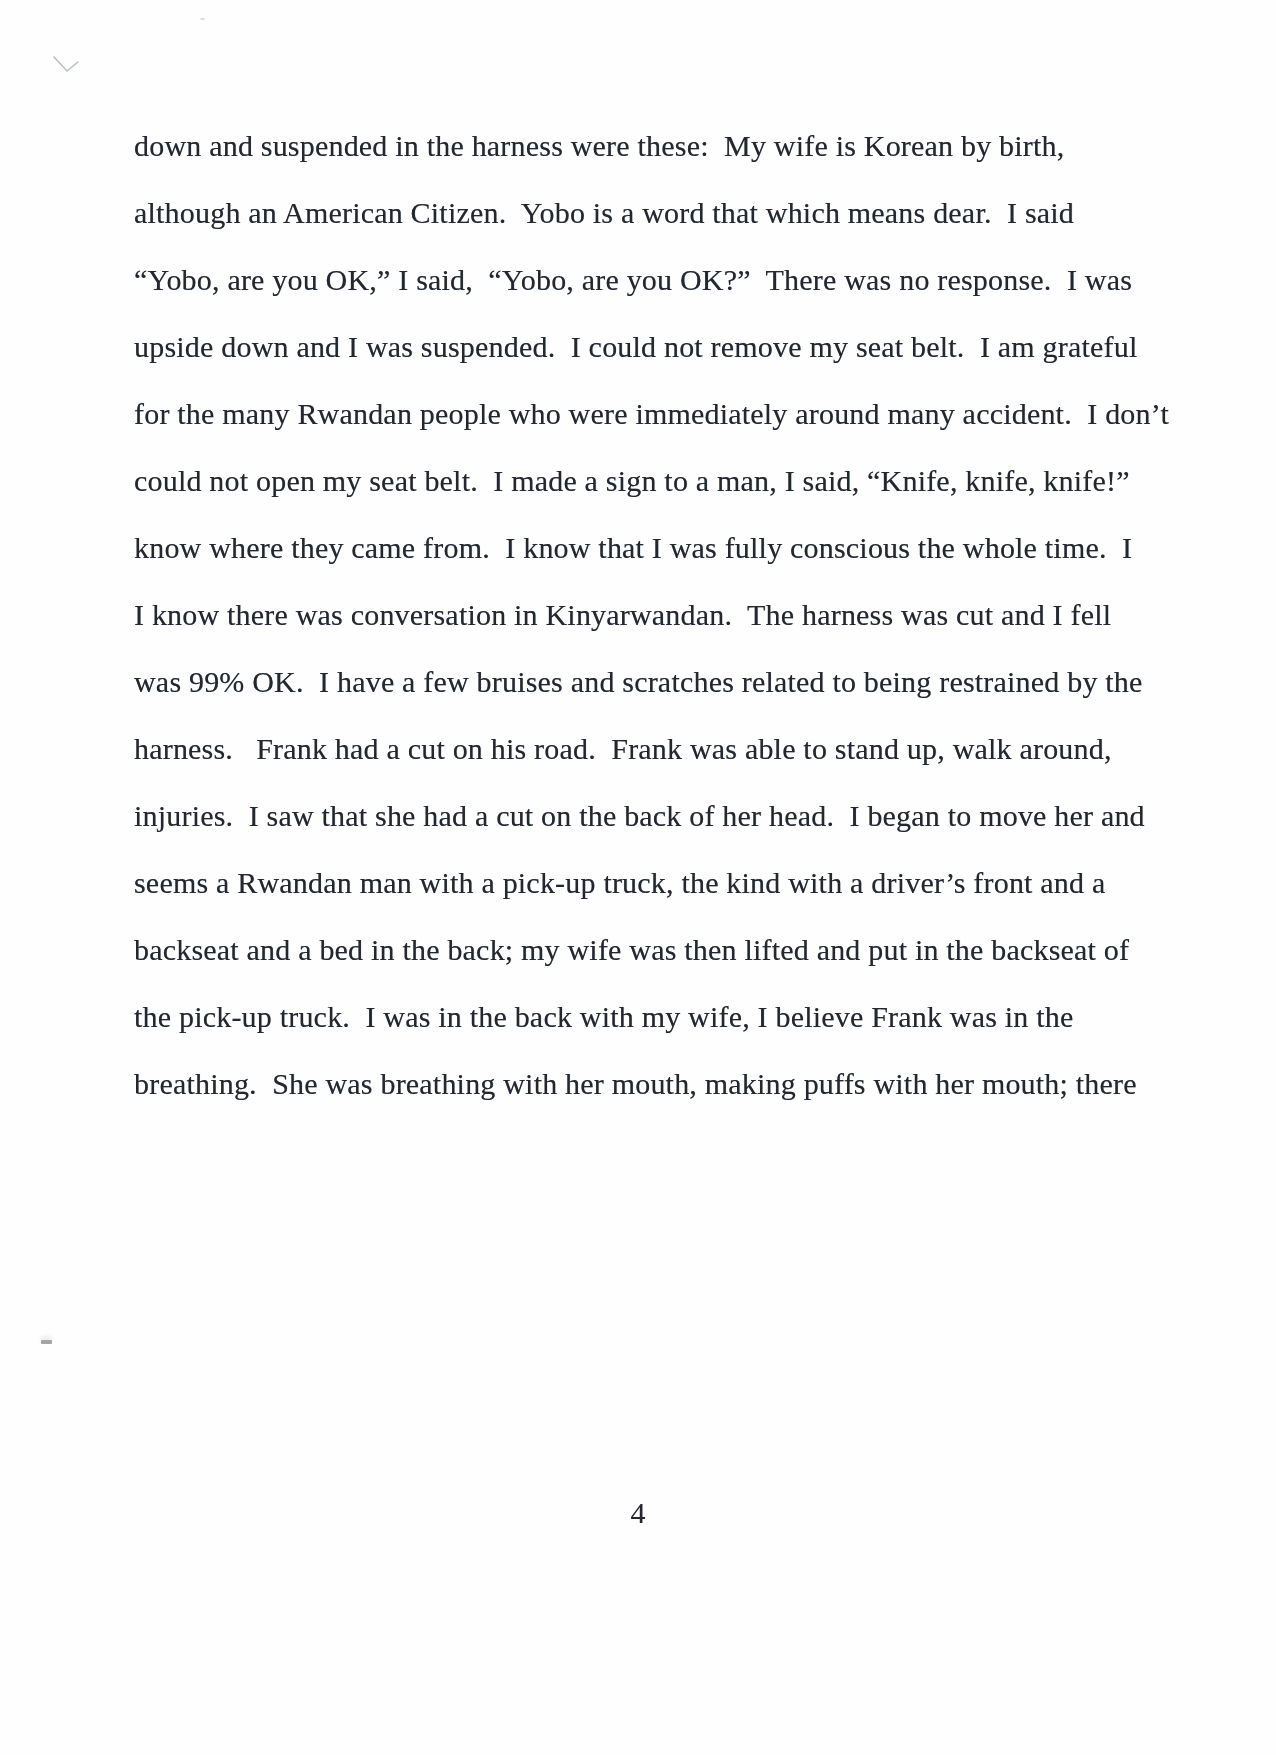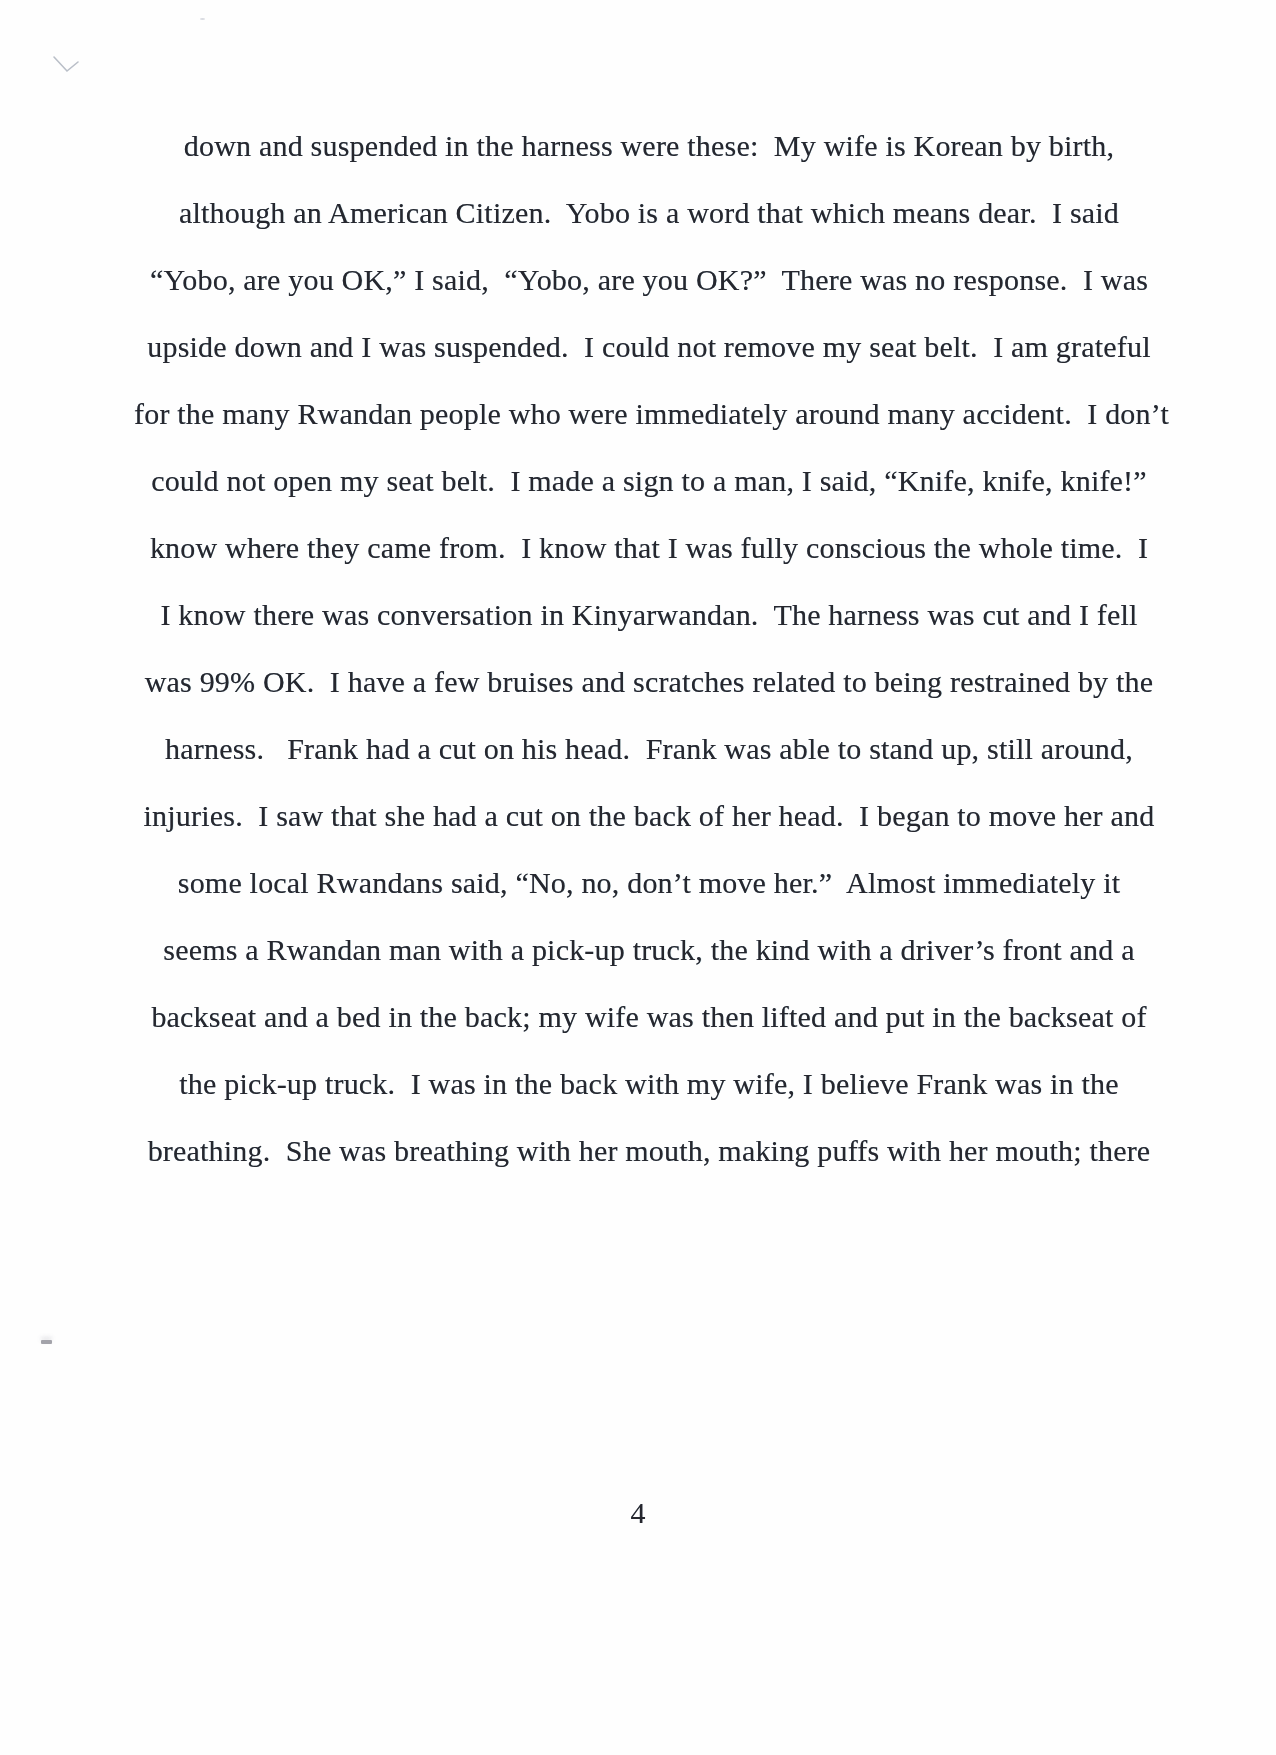--- a/index.html
+++ b/index.html
@@ -13,21 +13,20 @@
     height: 1755px;
     background: #fefefe;
     overflow: hidden;
     font-family: "Liberation Serif", "DejaVu Serif", serif;
   }
   .text-block {
     position: absolute;
     left: 134px;
     top: 112px;
     width: 1030px;
-    text-align: center;
   }
   .line {
     height: 67px;
     line-height: 67px;
     font-size: 30px;
     color: #26272e;
     white-space: pre;
     letter-spacing: 0.2px;
     text-shadow: 0 0 0.6px rgba(30, 60, 100, 0.45), 0.6px 0 0.5px rgba(0, 120, 130, 0.12);
   }
@@ -87,23 +86,22 @@
   <div class="text-block">
       <div class="line"><span>down and suspended in the harness were these:  My wife is Korean by birth,</span></div>
       <div class="line"><span>although an American Citizen.  </span><span class="italic">Yobo</span><span> is a word that which means dear.  I said</span></div>
       <div class="line"><span>“Yobo, are you OK,” I said,  “Yobo, are you OK?”  There was no response.  I was</span></div>
       <div class="line"><span>upside down and I was suspended.  I could not remove my seat belt.  I am grateful</span></div>
       <div class="line"><span>for the many Rwandan people who were immediately around many accident.  I don’t</span></div>
       <div class="line"><span>could not open my seat belt.  I made a sign to a man, I said, “Knife, knife, knife!”</span></div>
       <div class="line"><span>know where they came from.  I know that I was fully conscious the whole time.  I</span></div>
       <div class="line"><span>I know there was conversation in Kinyarwandan.  The harness was cut and I fell</span></div>
       <div class="line"><span>was 99% OK.  I have a few bruises and scratches related to being restrained by the</span></div>
-      <div class="line"><span>harness.   Frank had a cut on his head.  Frank was able to stand up, still around,</span></div>
+      <div class="line"><span>harness.   Frank had a cut on his road.  Frank was able to stand up, walk around,</span></div>
       <div class="line"><span>injuries.  I saw that she had a cut on the back of her head.  I began to move her and</span></div>
-      <div class="line"><span>some local Rwandans said, “No, no, don’t move her.”  Almost immediately it</span></div>
       <div class="line"><span>seems a Rwandan man with a pick-up truck, the kind with a driver’s front and a</span></div>
       <div class="line"><span>backseat and a bed in the back; my wife was then lifted and put in the backseat of</span></div>
       <div class="line"><span>the pick-up truck.  I was in the back with my wife, I believe Frank was in the</span></div>
       <div class="line"><span>breathing.  She was breathing with her mouth, making puffs with her mouth; there</span></div>
     </div>
 
   <div class="scan-smudge"></div>
 
   <div class="page-number">4</div>
 

